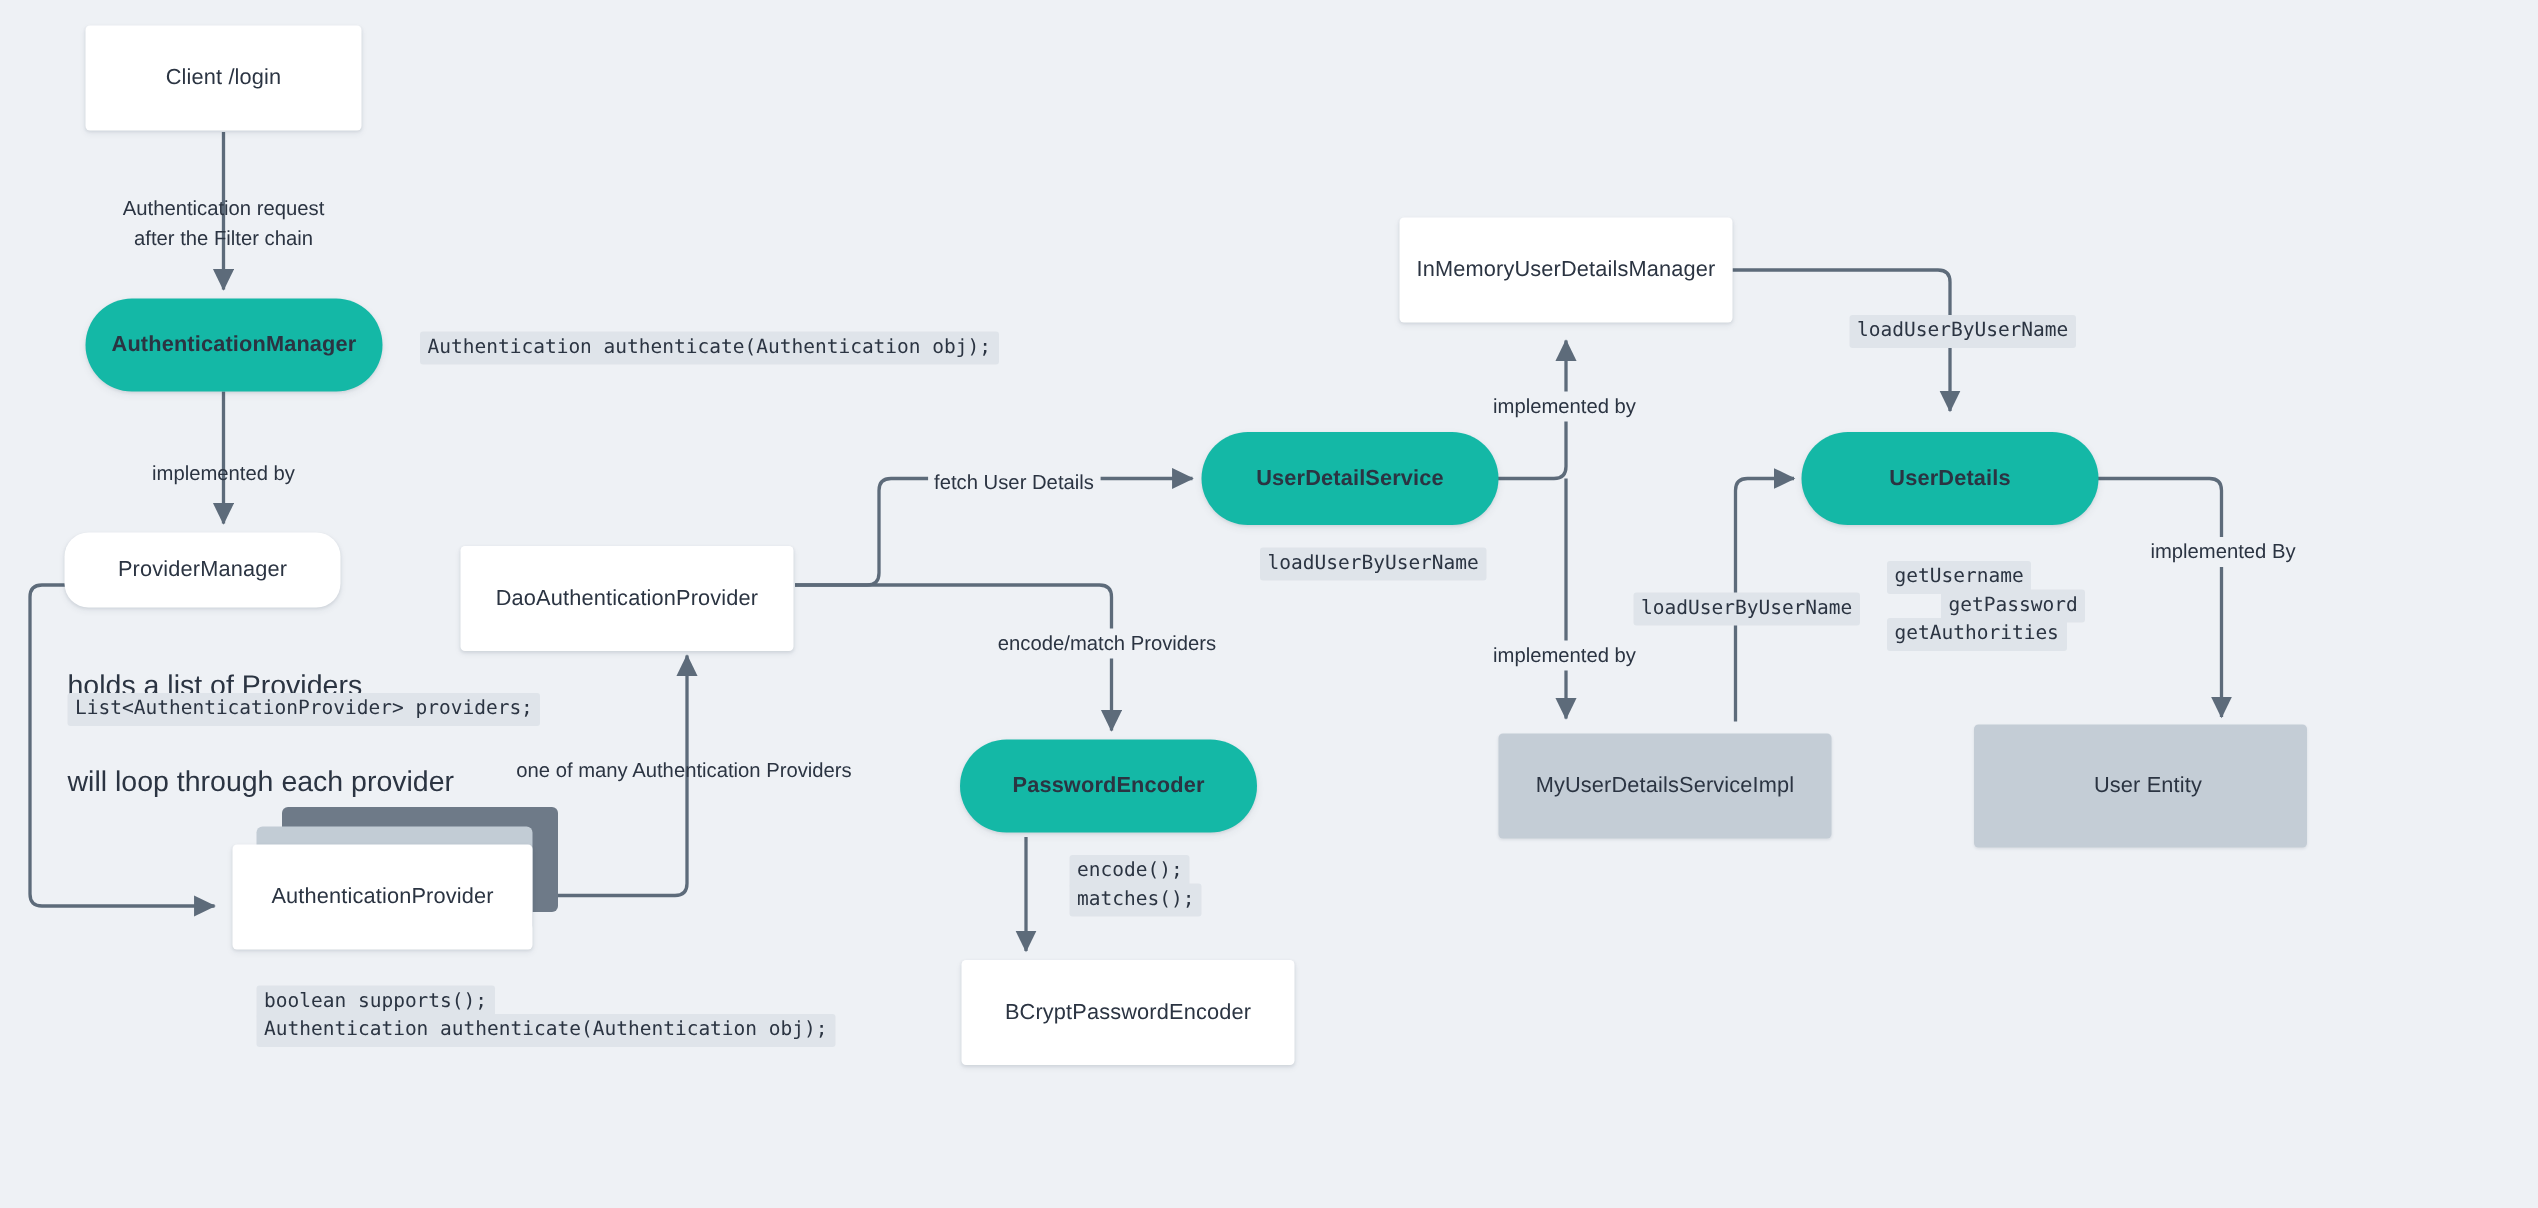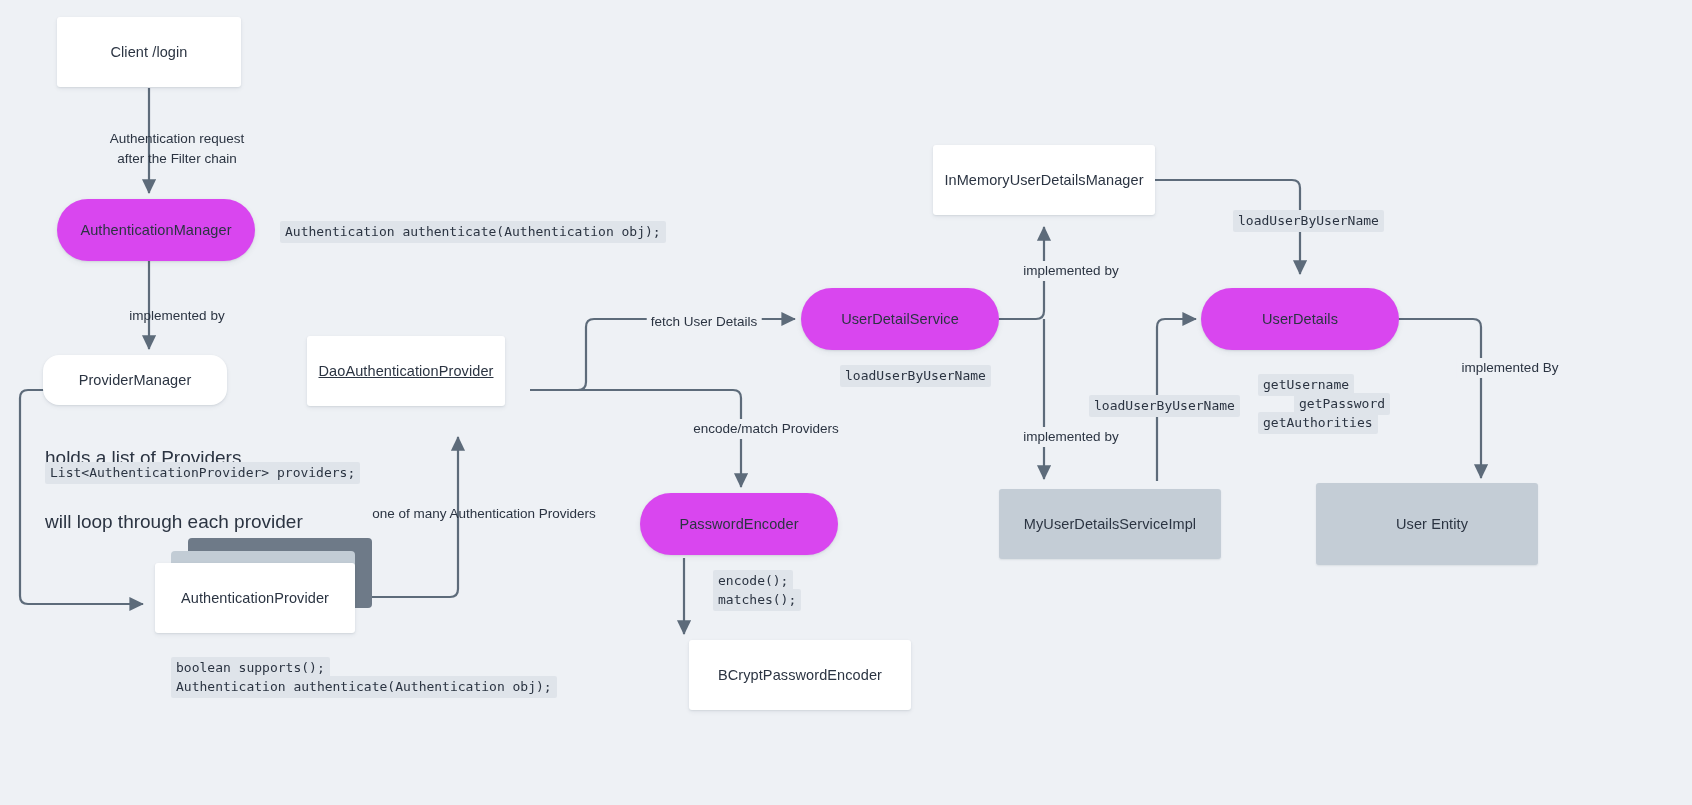--- a/index.html
+++ b/index.html
@@ -22,23 +22,24 @@
     letter-spacing:.1px;
     box-sizing:border-box;
     line-height:1.25;
   }
   .node.rect{
     background:#ffffff;
     border-radius:3px;
     box-shadow:0 1px 2px rgba(40,55,75,.10), 0 2px 5px rgba(40,55,75,.06);
   }
   .node.pill{
-    background:#d946ef;
+    background:#14b8a6;
     border-radius:999px;
     box-shadow:0 1px 2px rgba(40,55,75,.10), 0 2px 6px rgba(40,55,75,.07);
+    font-weight:bold;
   }
   .node.gray{
     background:#c4cdd6;
     border-radius:3px;
     box-shadow:0 1px 2px rgba(40,55,75,.10);
   }
 
   
   .stack-back{
     position:absolute;
@@ -50,21 +51,20 @@
     background:#c2ccd5;
     border-radius:4px;
   }
 
   .edge-label{
     position:absolute;
     font-size:13.5px;
     color:#2b3442;
     white-space:nowrap;
     line-height:1.45;
-    margin-left:28px;
   }
   .edge-label.center{transform:translateX(-50%);text-align:center;}
 
   .code{
     position:absolute;
     font-family:"DejaVu Sans Mono","Liberation Mono",monospace;
     font-size:13px;
     color:#2b3442;
     background:#dfe4ea;
     padding:2px 5px;
@@ -130,29 +130,29 @@
   <div class="node rect" style="left:43px;top:355px;width:184px;height:50px;border-radius:16px;">
     <span>ProviderManager</span>
   </div>
 
   <div class="stack-back" style="left:188px;top:538px;width:184px;height:70px;"></div>
   <div class="stack-mid" style="left:171px;top:551px;width:184px;height:70px;"></div>
   <div class="node rect" style="left:155px;top:563px;width:200px;height:70px;">
     <span>AuthenticationProvider</span>
   </div>
 
-  <div class="node rect" style="left:307px;top:336px;width:198px;height:70px;text-decoration:underline;">
+  <div class="node rect" style="left:307px;top:364px;width:222px;height:70px;">
     <span>DaoAuthenticationProvider</span>
   </div>
 
   <div class="node pill" style="left:640px;top:493px;width:198px;height:62px;">
     <span>PasswordEncoder</span>
   </div>
 
-  <div class="node rect" style="left:641px;top:640px;width:222px;height:70px;margin-left:48px;">
+  <div class="node rect" style="left:641px;top:640px;width:222px;height:70px;">
     <span>BCryptPasswordEncoder</span>
   </div>
 
   <div class="node pill" style="left:801px;top:288px;width:198px;height:62px;">
     <span>UserDetailService</span>
   </div>
 
   <div class="node rect" style="left:933px;top:145px;width:222px;height:70px;">
     <span>InMemoryUserDetailsManager</span>
   </div>

